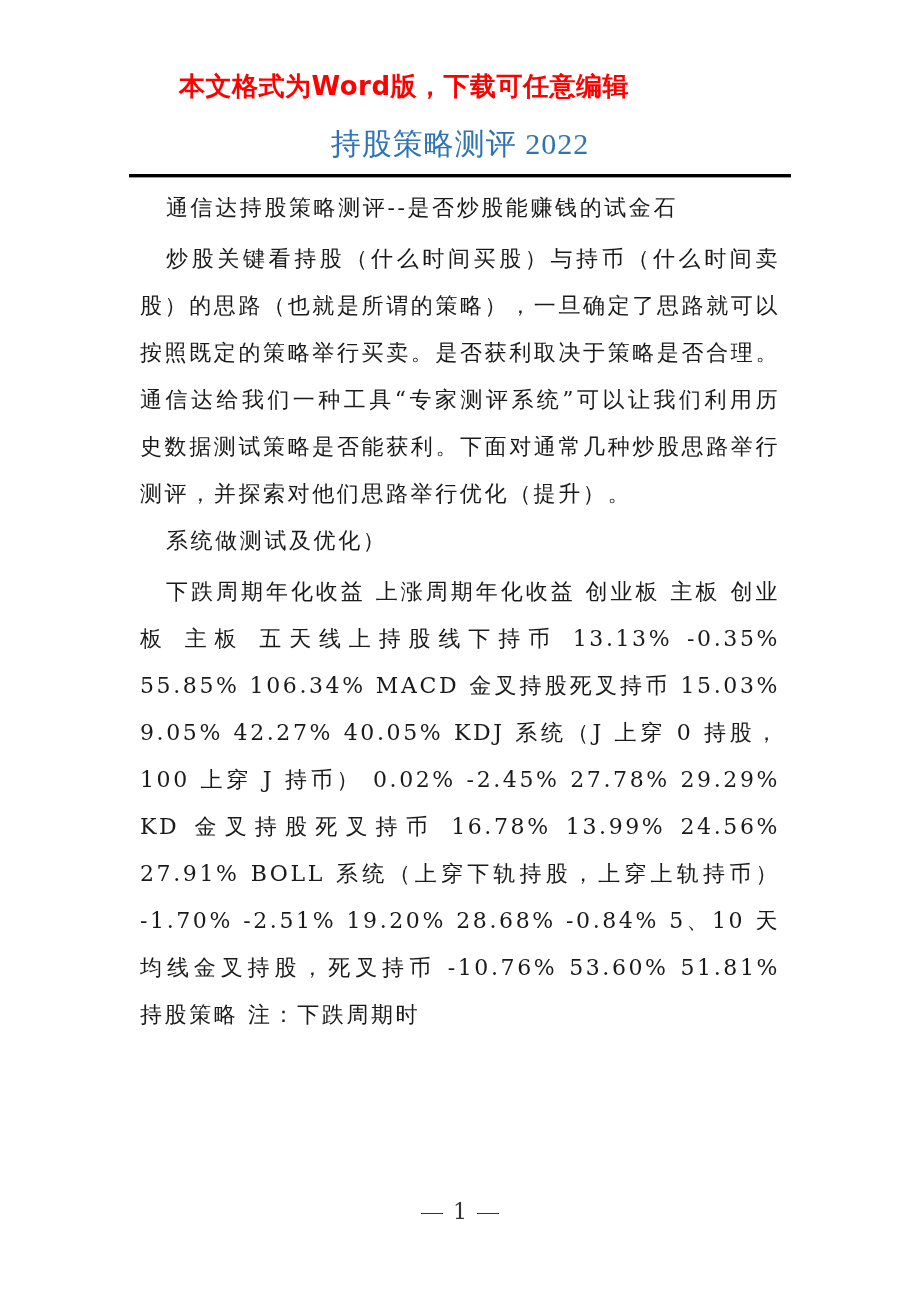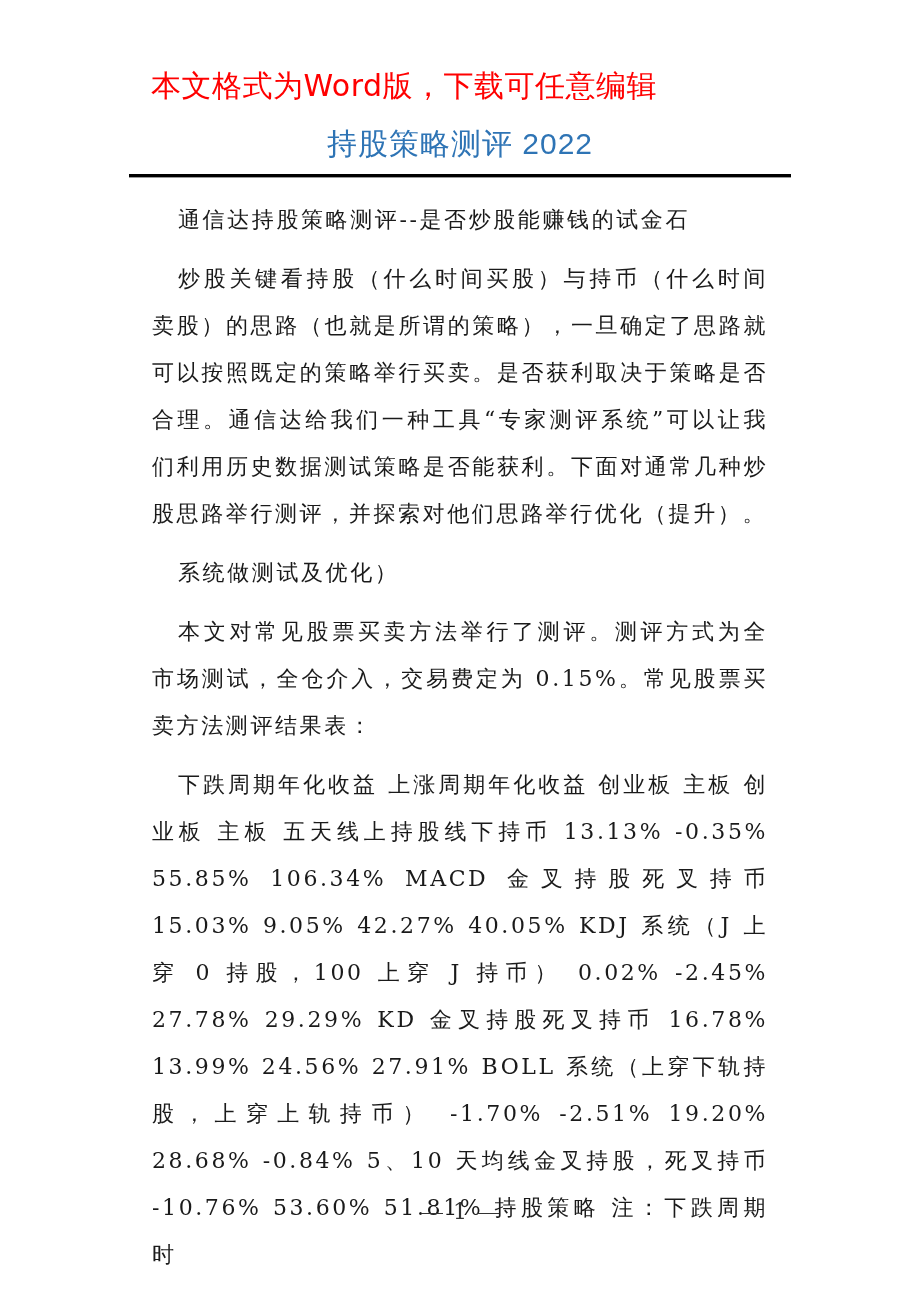--- a/index.html
+++ b/index.html
@@ -15,33 +15,33 @@
       font-family: "DejaVu Serif", "Liberation Serif", serif;
       color: #1a1a1a;
     }
     .banner {
       position: absolute;
       top: 66px;
       left: 0;
       width: 808px;
       text-align: center;
       font-family: "DejaVu Sans", "Liberation Sans", sans-serif;
-      font-weight: normal;
-      font-size: 30px;
+      font-weight: bold;
+      font-size: 26px;
       line-height: 40px;
       color: #ff0000;
       letter-spacing: 0.5px;
     }
     .doc-title {
       position: absolute;
       top: 122px;
       left: 0;
       width: 920px;
       text-align: center;
-      font-family: Liberation Sans, sans-serif;
+      font-family: Liberation Serif, serif;
       font-size: 30px;
       line-height: 44px;
       color: #2e74b5;
       letter-spacing: 1px;
     }
     .rule {
       position: absolute;
       top: 174px;
       left: 129px;
       width: 662px;
@@ -53,21 +53,21 @@
       position: absolute;
       top: 184px;
       left: 140px;
       width: 640px;
       font-size: 22px;
       line-height: 47px;
       text-align: justify;
       letter-spacing: 2.6px;
     }
     .body-text p {
-      margin: 12px;
+      margin: 0;
       padding: 0;
     }
     .indent {
       text-indent: 26px;
     }
     .p-gap {
       margin-top: 4px !important;
     }
     .footer {
       position: absolute;
@@ -94,19 +94,18 @@
 <div class="banner">本文格式为Word版，下载可任意编辑</div>
 
 <div class="doc-title">持股策略测评 2022</div>
 
 <div class="rule"></div>
 
 <div class="body-text">
   <p class="indent">通信达持股策略测评--是否炒股能赚钱的试金石</p>
   <p class="indent p-gap">炒股关键看持股（什么时间买股）与持币（什么时间卖股）的思路（也就是所谓的策略），一旦确定了思路就可以按照既定的策略举行买卖。是否获利取决于策略是否合理。通信达给我们一种工具“专家测评系统”可以让我们利用历史数据测试策略是否能获利。下面对通常几种炒股思路举行测评，并探索对他们思路举行优化（提升）。</p>
   <p class="indent">系统做测试及优化）</p>
-  <p class="indent p-gap">本文对常见股票买卖方法举行了测评。测评方式为全市场测试，全仓介入，交易费定为 0.15%。常见股票买卖方法测评结果表：</p>
   <p class="indent p-gap">下跌周期年化收益 上涨周期年化收益 创业板 主板 创业板 主板 五天线上持股线下持币 13.13% -0.35% 55.85% 106.34% MACD 金叉持股死叉持币 15.03% 9.05% 42.27% 40.05% KDJ 系统（J 上穿 0 持股，100 上穿 J 持币） 0.02% -2.45% 27.78% 29.29% KD 金叉持股死叉持币 16.78% 13.99% 24.56% 27.91% BOLL 系统（上穿下轨持股，上穿上轨持币） -1.70% -2.51% 19.20% 28.68% -0.84% 5、10 天均线金叉持股，死叉持币 -10.76% 53.60% 51.81% 持股策略 注：下跌周期时</p>
 </div>
 
 <div class="footer">
   <span class="dash"></span><span>1</span><span class="dash"></span>
 </div>
 
 </body></html>

